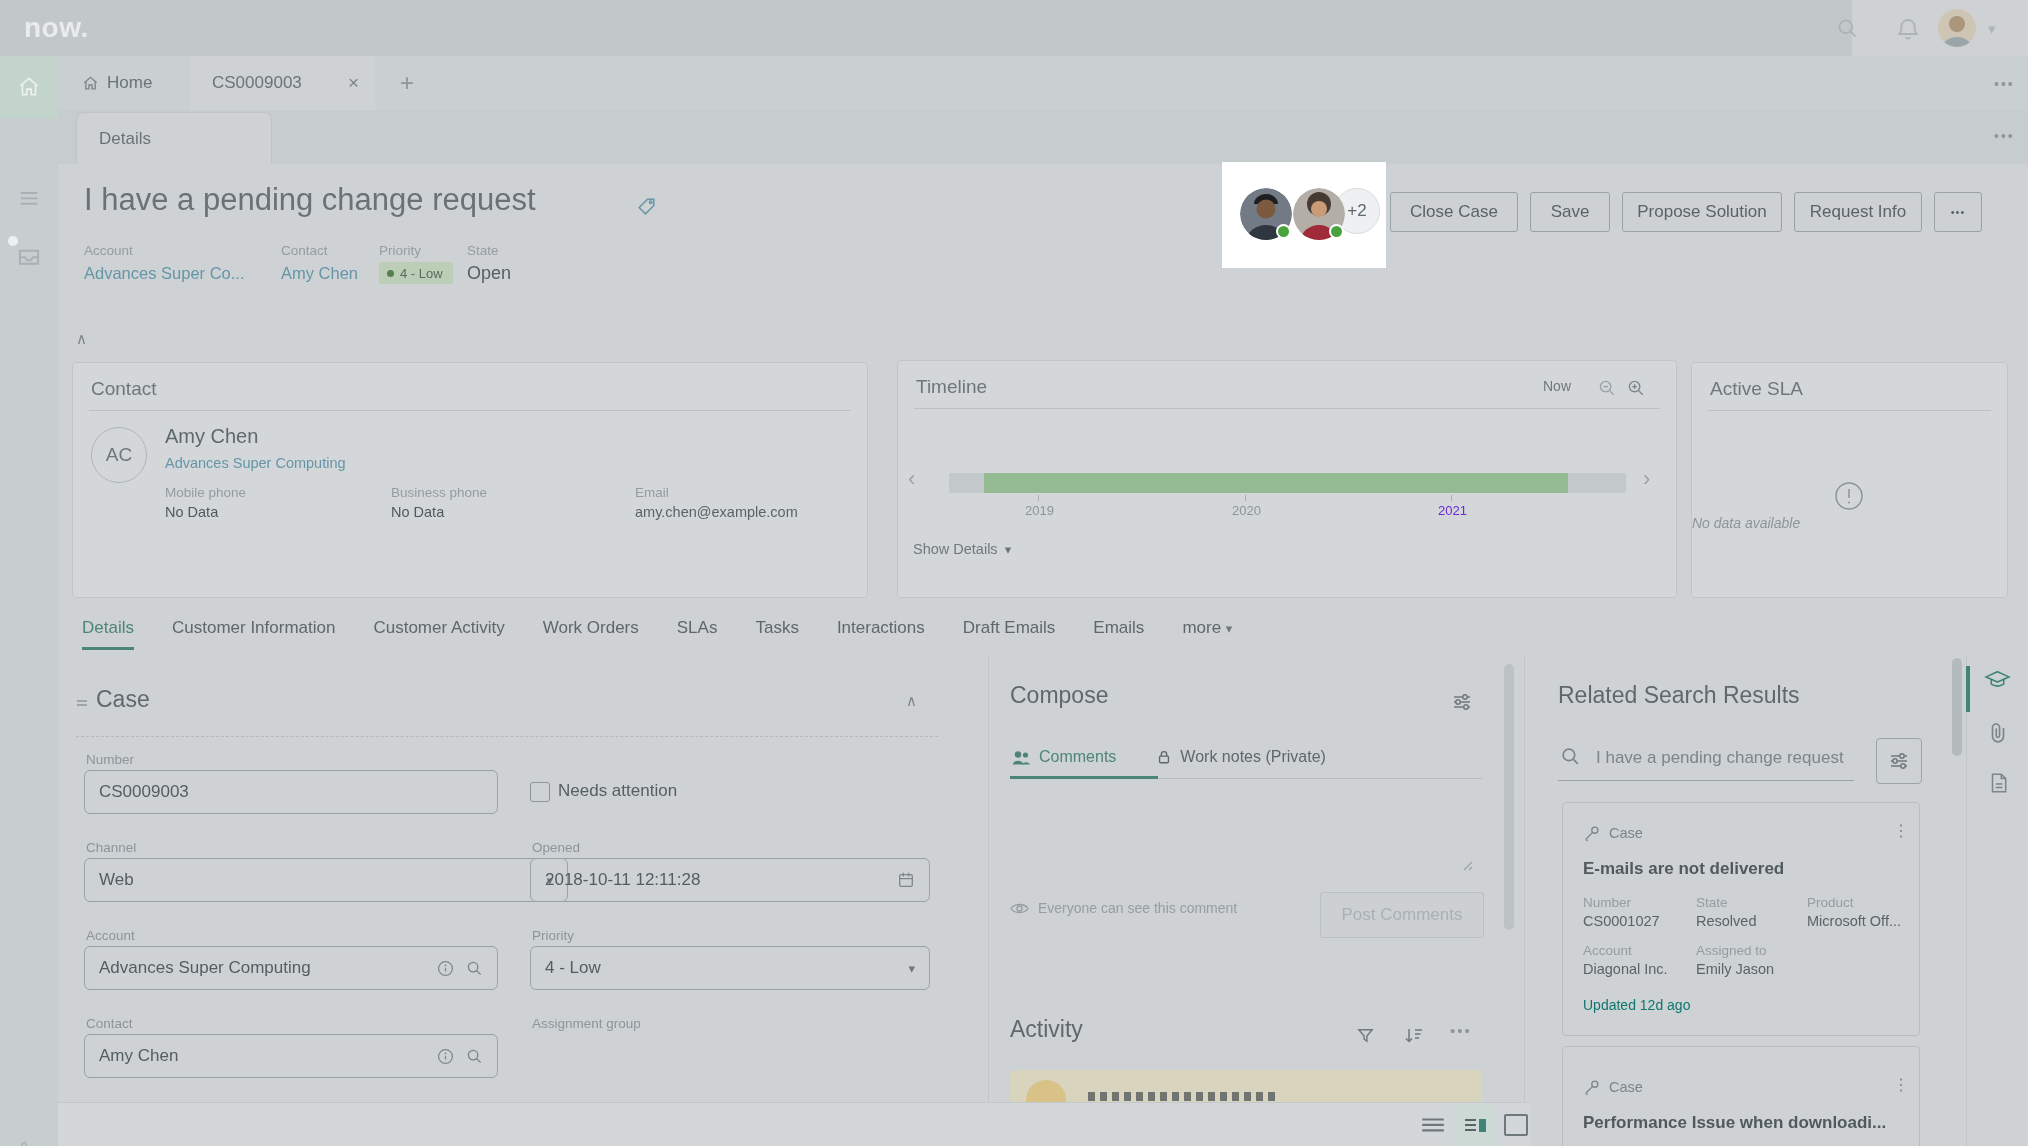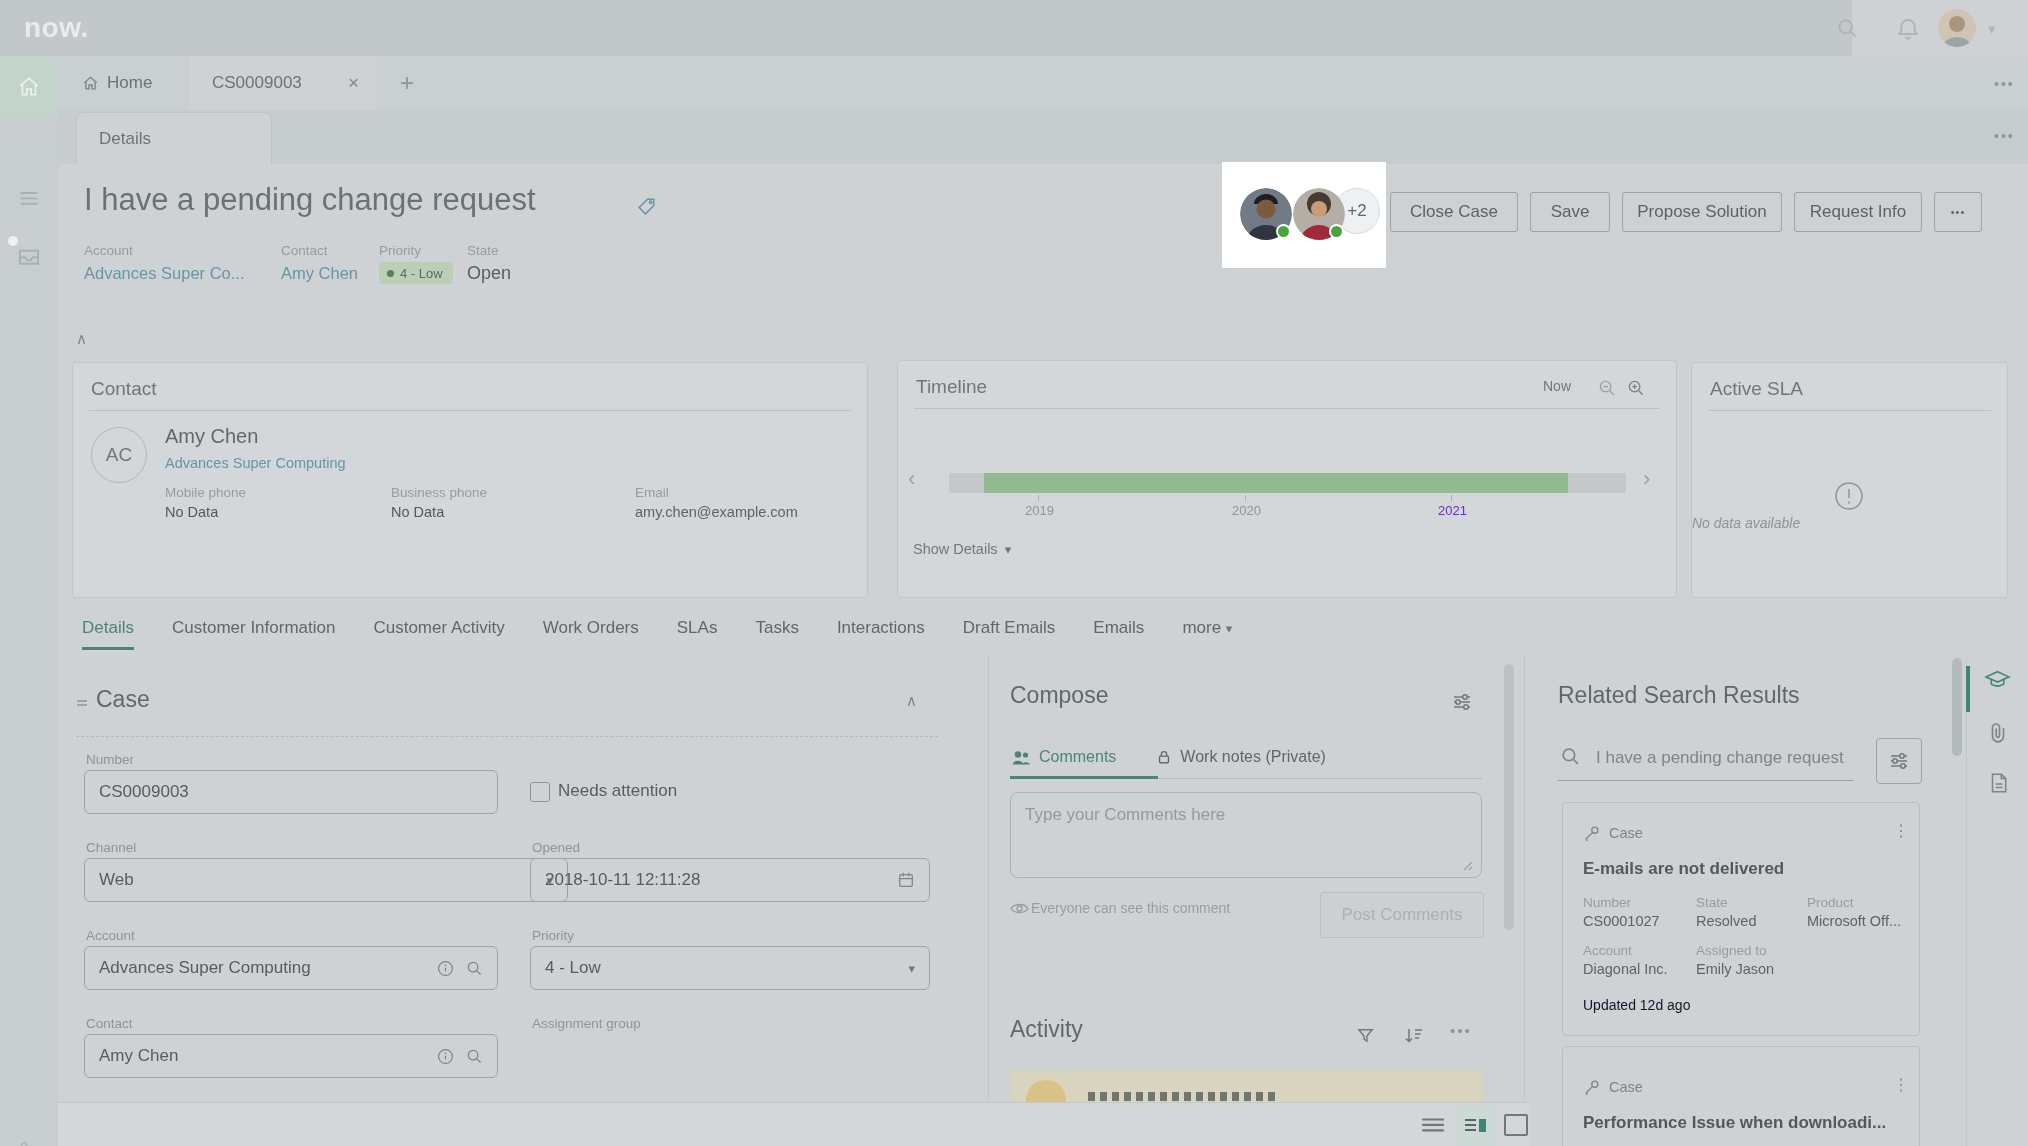--- a/index.html
+++ b/index.html
@@ -348,28 +348,27 @@
       <svg width="16" height="18" viewBox="0 0 18 18" fill="none" stroke="#5e686b" stroke-width="1.5">
           <rect x="4" y="8" width="10" height="7.5" rx="1.2"></rect>
           <path d="M6 8 V6 a3 3 0 0 1 6 0 V8"></path>
         </svg>
       <span>Work notes (Private)</span>
     </div>
   </div>
   <div class="abs" style="left:1010px;top:778px;width:472px;height:1px;background:#b7bdbf;"></div>
   <div class="abs" style="left:1010px;top:776px;width:148px;height:3px;background:#4c8577;"></div>
 
-  <textarea class="cmt" placeholder="Type your Comments here" style=""></textarea>
   <div class="abs" style="left:1460px;top:858px;">
     <svg width="14" height="14" viewBox="0 0 14 14" stroke="#9aa4a7" stroke-width="1.2">
         <path d="M12 4 L4 12 M12 9 L9 12"></path>
       </svg>
   </div>
 
-  <div class="abs" style="left:1010px;top:900px;display:flex;align-items:center;gap:2px;">
+  <div class="abs" style="left:1010px;top:900px;display:flex;align-items:center;gap:9px;">
     <svg width="19" height="15" viewBox="0 0 18 14" fill="none" stroke="#959ea1" stroke-width="1.3">
         <path d="M1 7 C4 2 14 2 17 7 C14 12 4 12 1 7 Z"></path>
         <circle cx="9" cy="7" r="2.4"></circle>
       </svg>
     <span style="font-size:14px;color:#959ea1;">Everyone can see this comment</span>
   </div>
   <div class="postbtn">Post Comments</div>
 
   <div class="sec-title" style="left:1010px;top:1016px;">Activity</div>
   <div class="abs" style="left:1356px;top:1026px;">
@@ -423,21 +422,21 @@
     <div class="flbl" style="left:20px;top:92px;">Number</div>
     <div class="fval" style="left:20px;top:110px;">CS0001027</div>
     <div class="flbl" style="left:133px;top:92px;">State</div>
     <div class="fval" style="left:133px;top:110px;">Resolved</div>
     <div class="flbl" style="left:244px;top:92px;">Product</div>
     <div class="fval" style="left:244px;top:110px;">Microsoft Off...</div>
     <div class="flbl" style="left:20px;top:140px;">Account</div>
     <div class="fval" style="left:20px;top:158px;">Diagonal Inc.</div>
     <div class="flbl" style="left:133px;top:140px;">Assigned to</div>
     <div class="fval" style="left:133px;top:158px;">Emily Jason</div>
-    <div class="abs" style="left:20px;top:194px;font-size:14px;color:#0f172a;">Updated 12d ago</div>
+    <div class="abs" style="left:20px;top:194px;font-size:14px;color:#0f766e;">Updated 12d ago</div>
   </div>
 
   <div class="rcard" style="left:1562px;top:1046px;width:358px;height:120px;">
     <div class="abs" style="left:20px;top:32px;">
       <svg width="17" height="17" viewBox="0 0 18 18" fill="none" stroke="#7b858b" stroke-width="1.4">
           <circle cx="12.5" cy="5.5" r="3.2"></circle>
           <path d="M10.2 7.8 L3 15 M3 15 l1.8 1.8"></path>
         </svg>
     </div>
     <div class="abs" style="left:46px;top:32px;font-size:14.5px;color:#7b858b;">Case</div>

